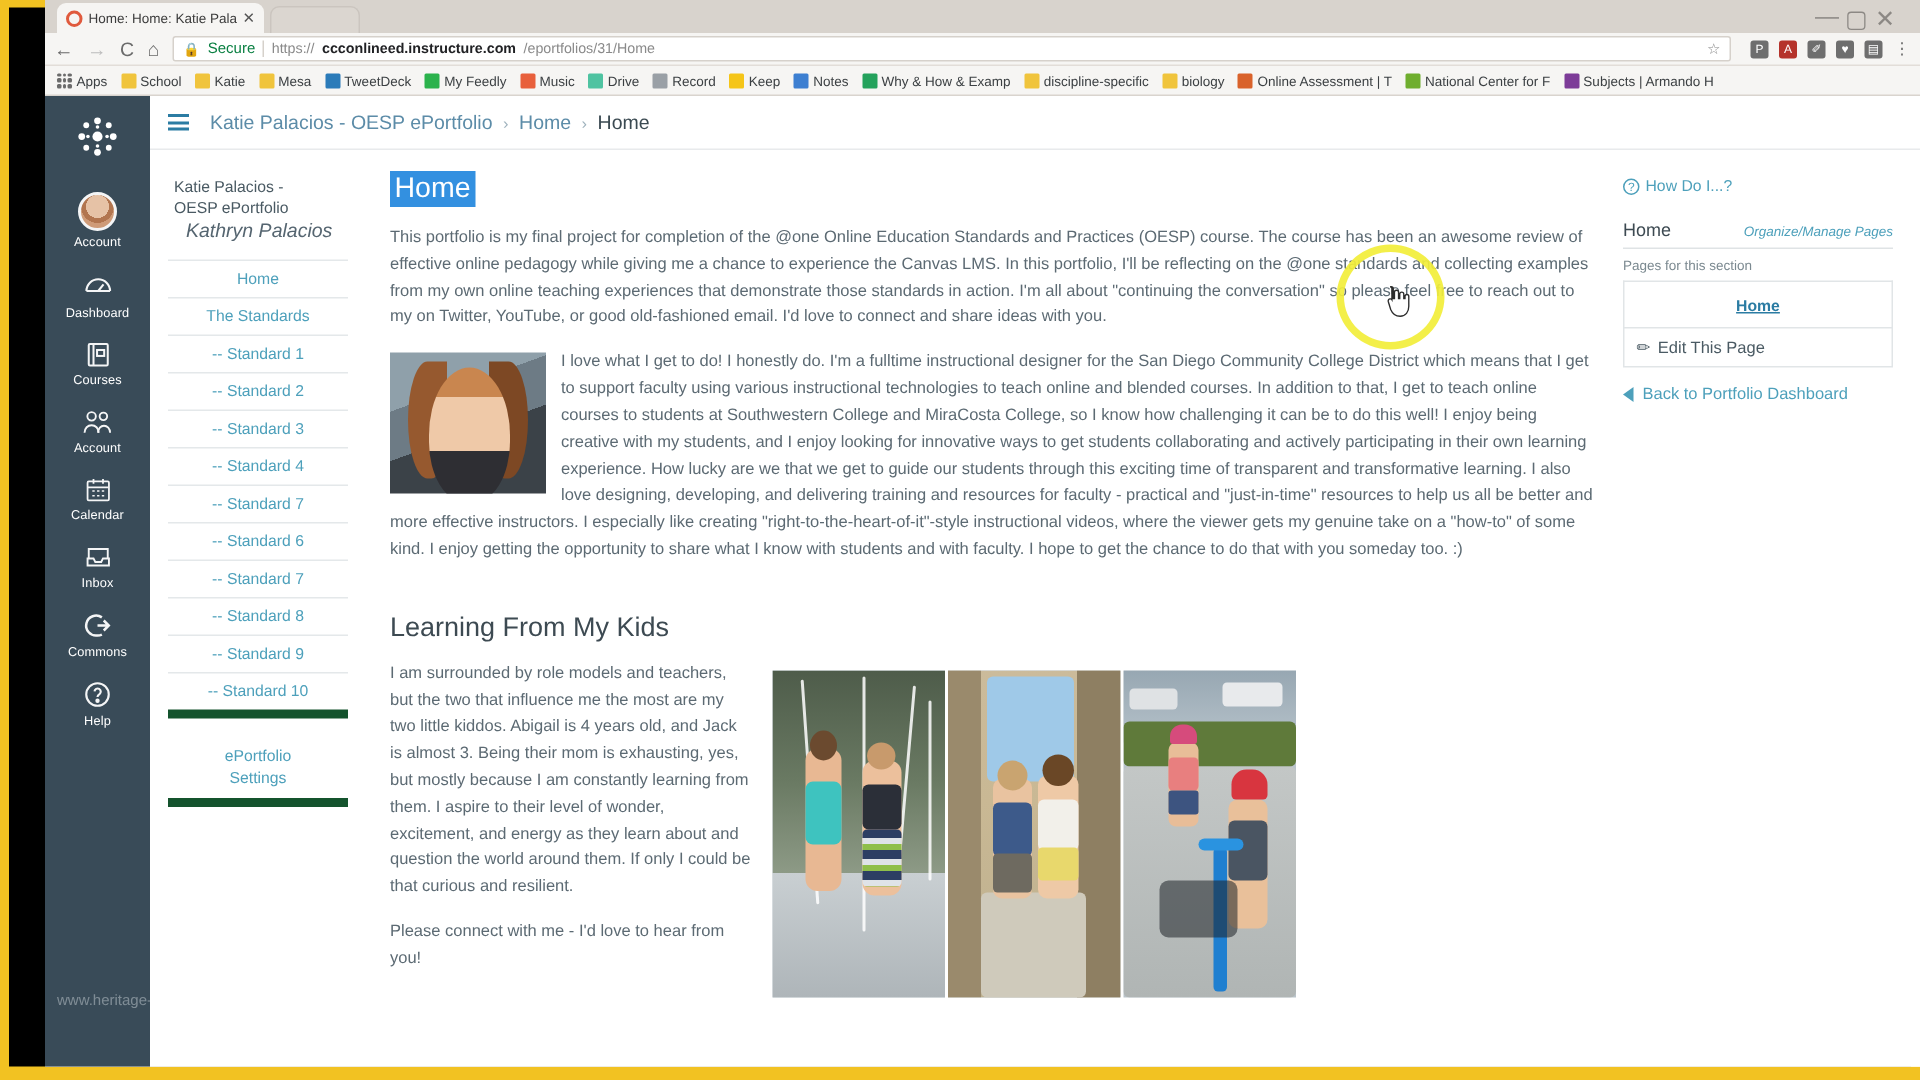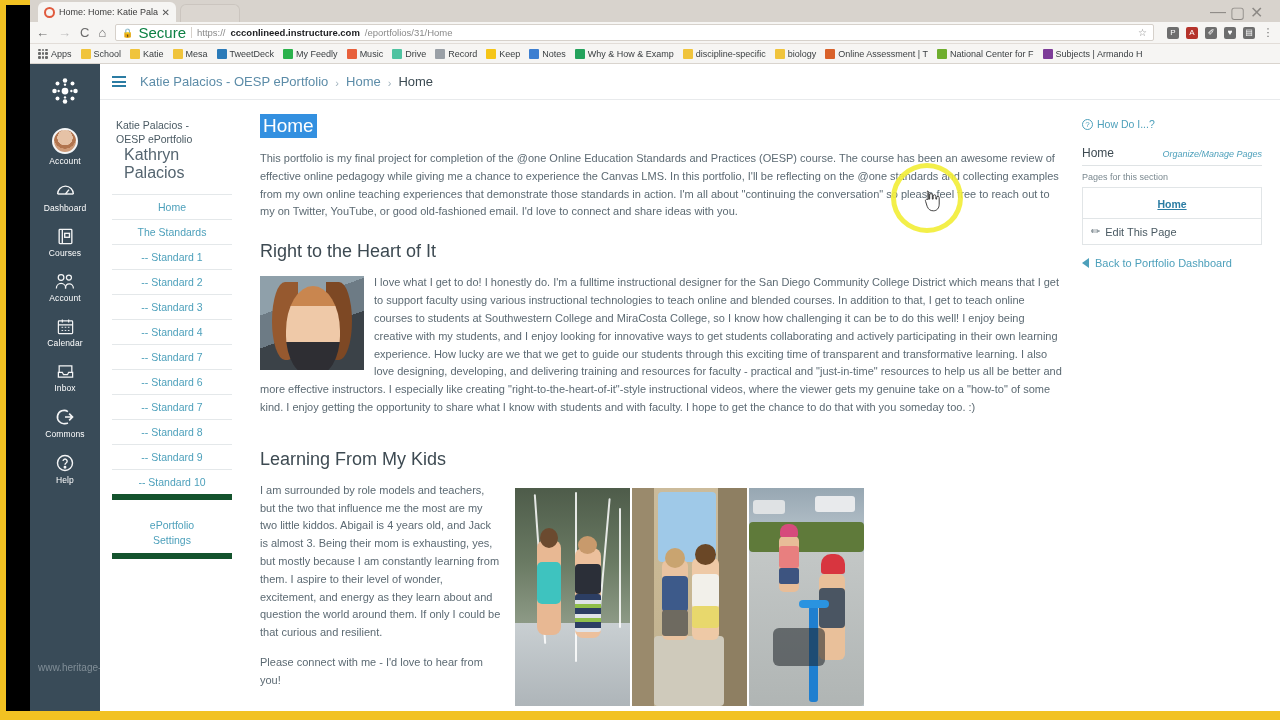--- a/index.html
+++ b/index.html
@@ -37,21 +37,21 @@
 
   
   .urlbar { height:22px; background:#f6f5f3; display:flex; align-items:center; padding:0 6px; gap:9px; border-bottom:1px solid #e2ddd8;}
   .navicon { font-size:13px; color:#6b6b6b; line-height:1; cursor:pointer; }
   .navicon.dim { color:#bdbdbd; }
   .omnibox {
     flex:1 1 auto; height:17px; background:#fff; border:1px solid #d6d1cb; border-radius:2px;
     display:flex; align-items:center; padding:0 6px; gap:5px; font-size:9.5px;
   }
   .lock { color:#0b8043; font-size:9px; }
-  .secure-text { color:#0b8043; font-size:15px;text-align:right; }
+  .secure-text { color:#0b8043; font-size:10px;text-align:right; }
   .om-div { width:1px; height:11px; background:#d6d1cb; }
   .url-scheme { color:#8a8a8a; }
   .url-host { color:#202124; font-weight:bold; }
   .url-path { color:#8a8a8a; }
   .om-star { margin-left:auto; color:#8a8a8a; font-size:10px; cursor:pointer; }
   .ext-icons { display:flex; align-items:center; gap:7px; padding-left:4px; }
   .ext { width:12px; height:12px; border-radius:2px; font-size:8px; color:#fff;
          display:flex; align-items:center; justify-content:center; cursor:pointer; }
 
   
@@ -83,21 +83,21 @@
   .crumbs { display:flex; align-items:flex-end; gap:7px; font-size:13px; }
   .crumb-link { color:#5c8ca8; text-decoration:none; cursor:pointer; }
   .crumb-sep { color:#9fb2bd; font-size:11px; }
   .crumb-cur { color:#3b4a52; }
 
   .cols { display:flex; padding:14px 18px 0 12px; gap:0; }
 
   
   .pnav { width:120px; flex:0 0 120px; padding-top:4px; }
   .pnav-title { font-size:10.5px; color:#4a5a63; line-height:1.35; padding:0 4px; }
-  .pnav-sub { font-size:16px; color:#556570; padding-left:12px; }
+  .pnav-sub { font-size:13px; color:#556570; padding-left:12px;font-style:italic; }
   .pnav ul { list-style:none; margin:12px 0 0 0; padding:0; }
   .pnav li { border-top:1px solid #e4e8ea; text-align:center; }
   .pnav li:last-child { border-bottom:6px solid #14532d; }
   .pnav a { display:block; padding:6px 2px; font-size:10.5px; color:#4da0bb; text-decoration:none; cursor:pointer; }
   .pnav-extra { list-style:disc; margin:8px 0 0 8px; padding:0 0 0 8px; }
   .pnav-extra li { border:none; text-align:center; margin-bottom:14px; }
   .pnav-extra li::marker { color:#6b6b6b; font-size:7px; }
   .pnav-extra a { color:#4da0bb; font-size:10.5px; line-height:1.35; }
 
   
@@ -460,21 +460,20 @@
                     <div>Settings</div>
                   </a>
                 </li>
               </ul>
           </div>
 
           <div class="main">
             <h1 class="page-title">Home</h1>
             <p class="para">This portfolio is my final project for completion of the @one Online Education Standards and Practices (OESP) course.  The course has been an awesome review of effective online pedagogy while giving me a chance to experience the Canvas LMS.  In this portfolio, I'll be reflecting on the @one standards and collecting examples from my own online teaching experiences that demonstrate those standards in action. I'm all about "continuing the conversation" so please feel free to reach out to my on Twitter, YouTube, or good old-fashioned email.  I'd love to connect and share ideas with you.</p>
 
-            <h2 class="sec">Right to the Heart of It</h2>
             <div class="clearfix">
               <div class="bio-img">
                 <span class="bio-hair-l"></span>
                   <span class="bio-hair-r"></span>
                   <span class="bio-face"></span>
               </div>
               <p class="para">I love what I get to do!  I honestly do.  I'm a fulltime instructional designer for the San Diego Community College District which means that I get to support faculty using various instructional technologies to teach online and blended courses.  In addition to that, I get to teach online courses to students at Southwestern College and MiraCosta College, so I know how challenging it can be to do this well! I enjoy being creative with my students, and I enjoy looking for innovative ways to get students collaborating and actively participating in their own learning experience.  How lucky are we that we get to guide our students through this exciting time of transparent and transformative learning.  I also love designing, developing, and delivering training and resources for faculty - practical and "just-in-time" resources to help us all be better and more effective instructors.  I especially like creating "right-to-the-heart-of-it"-style instructional videos, where the viewer gets my genuine take on a "how-to" of some kind.  I enjoy getting the opportunity to share what I know with students and with faculty.  I hope to get the chance to do that with you someday too.  :)</p>
             </div>
 
             <h2 class="sec">Learning From My Kids</h2>

